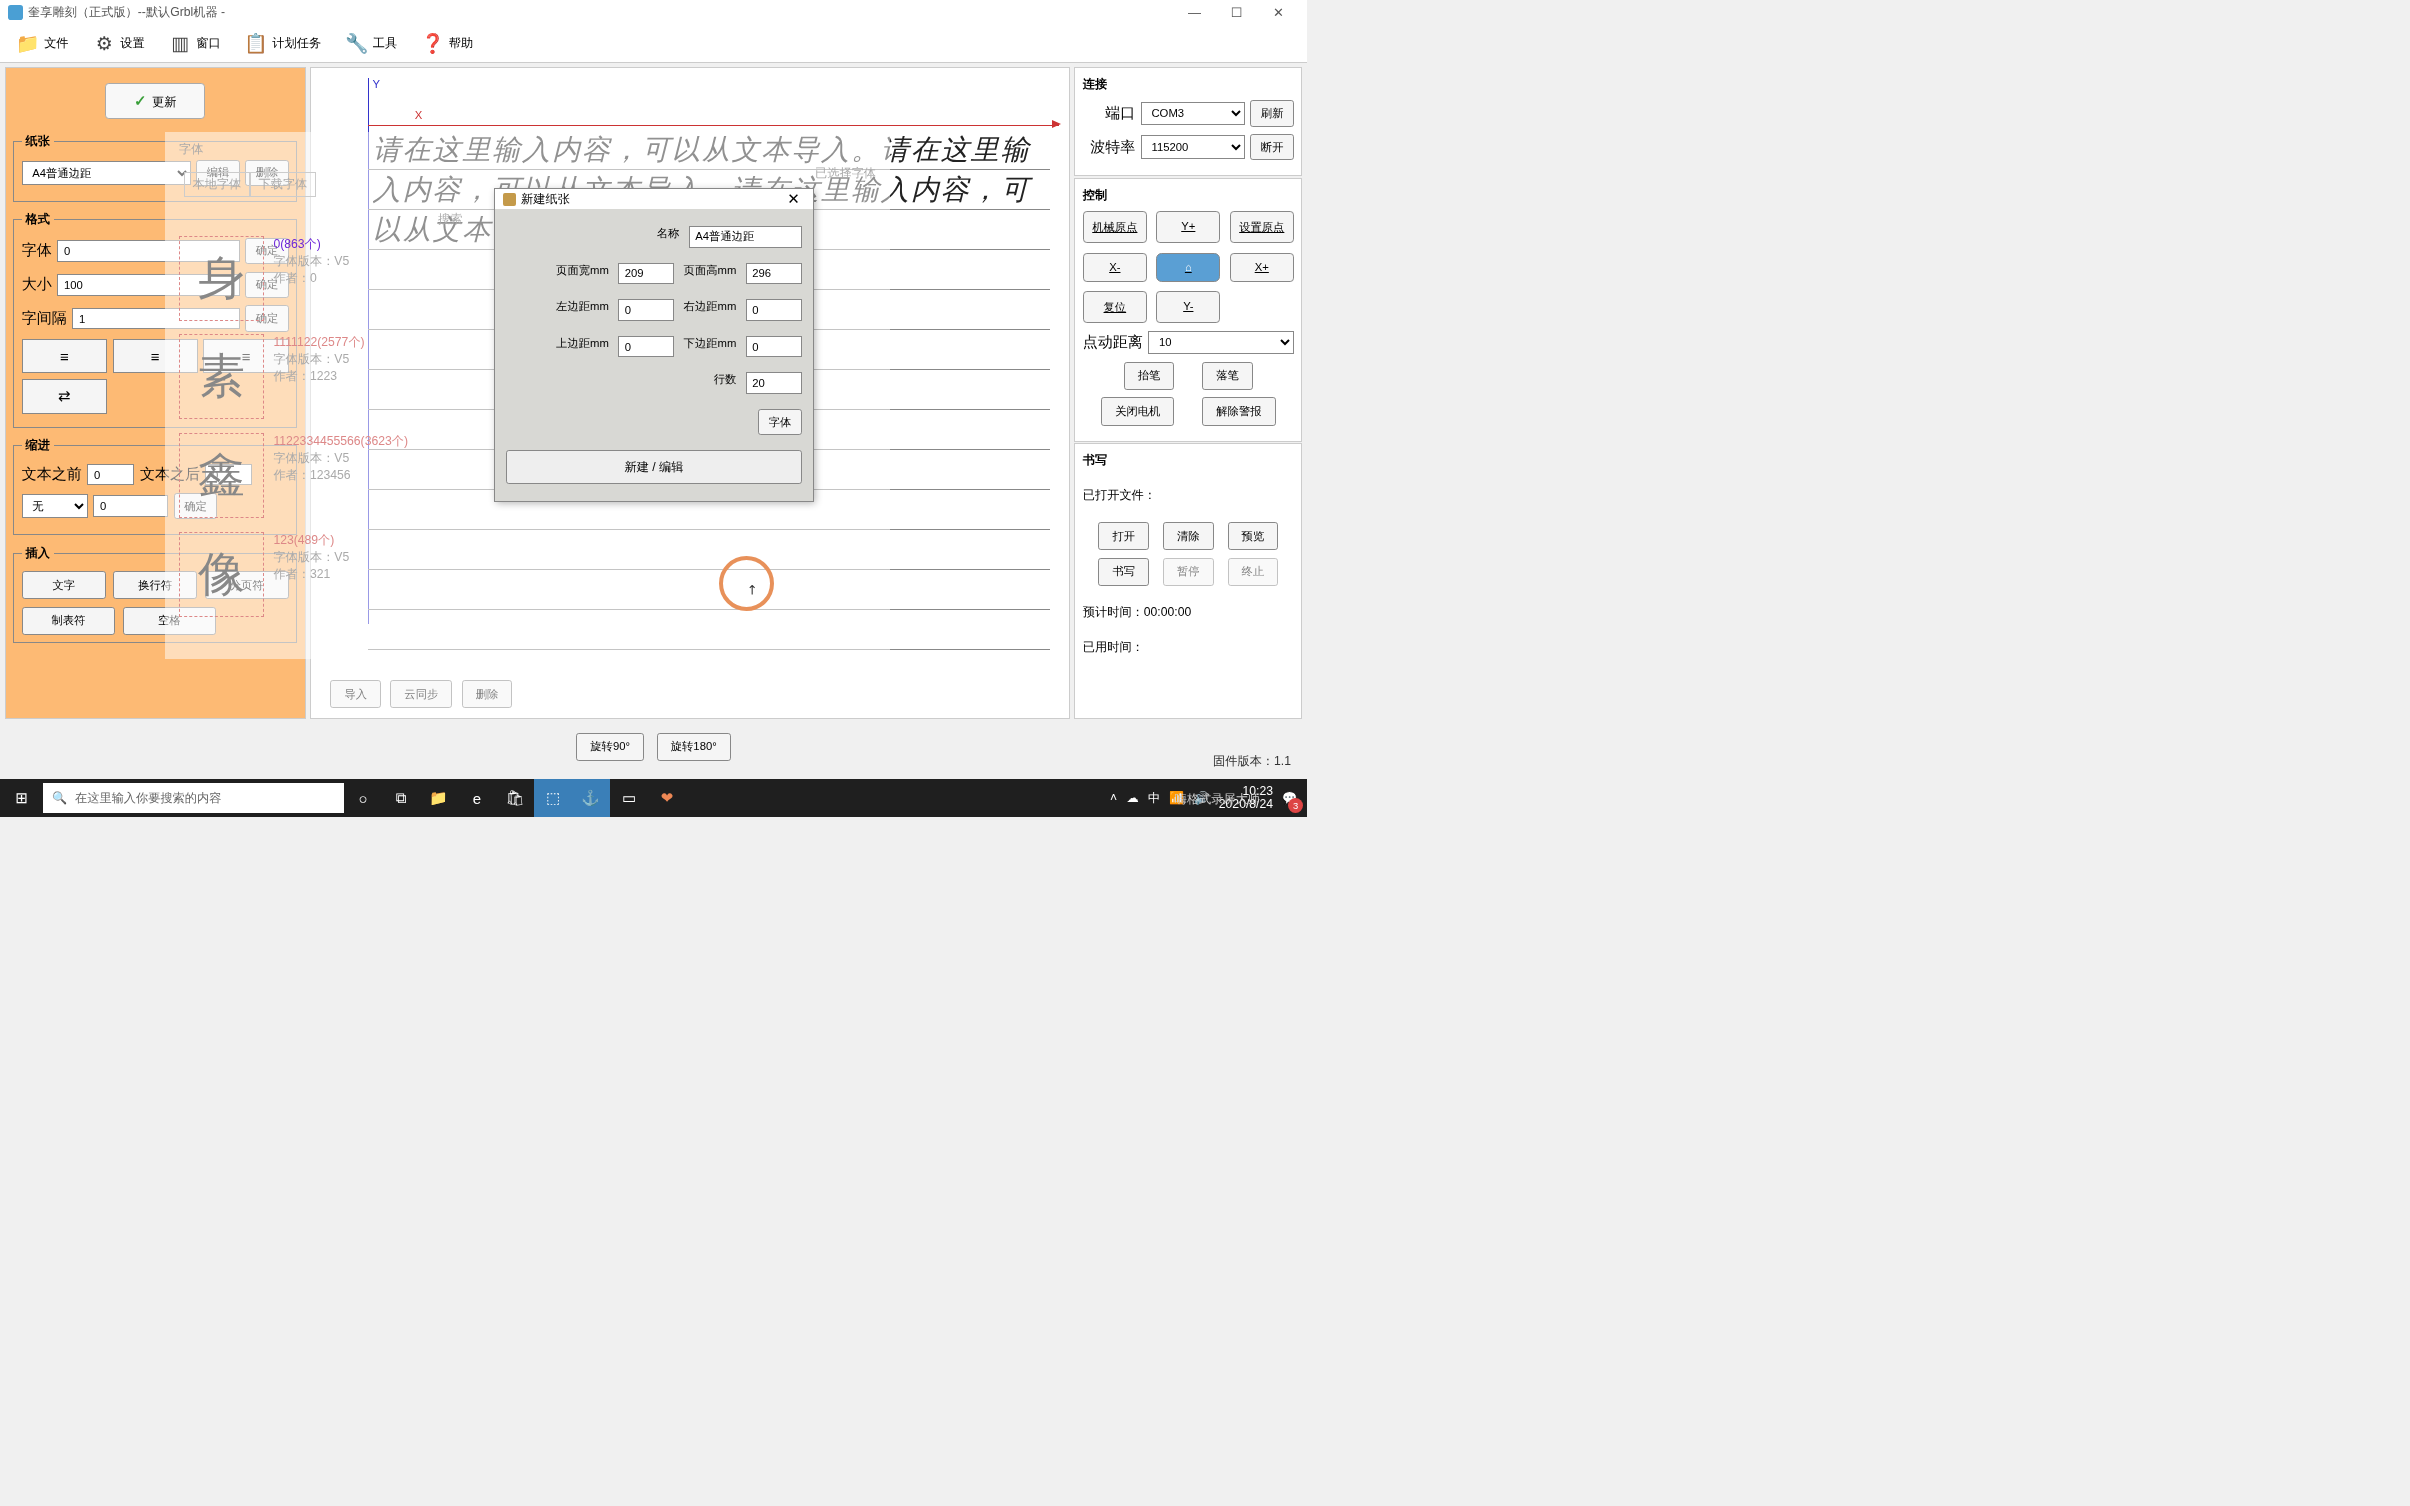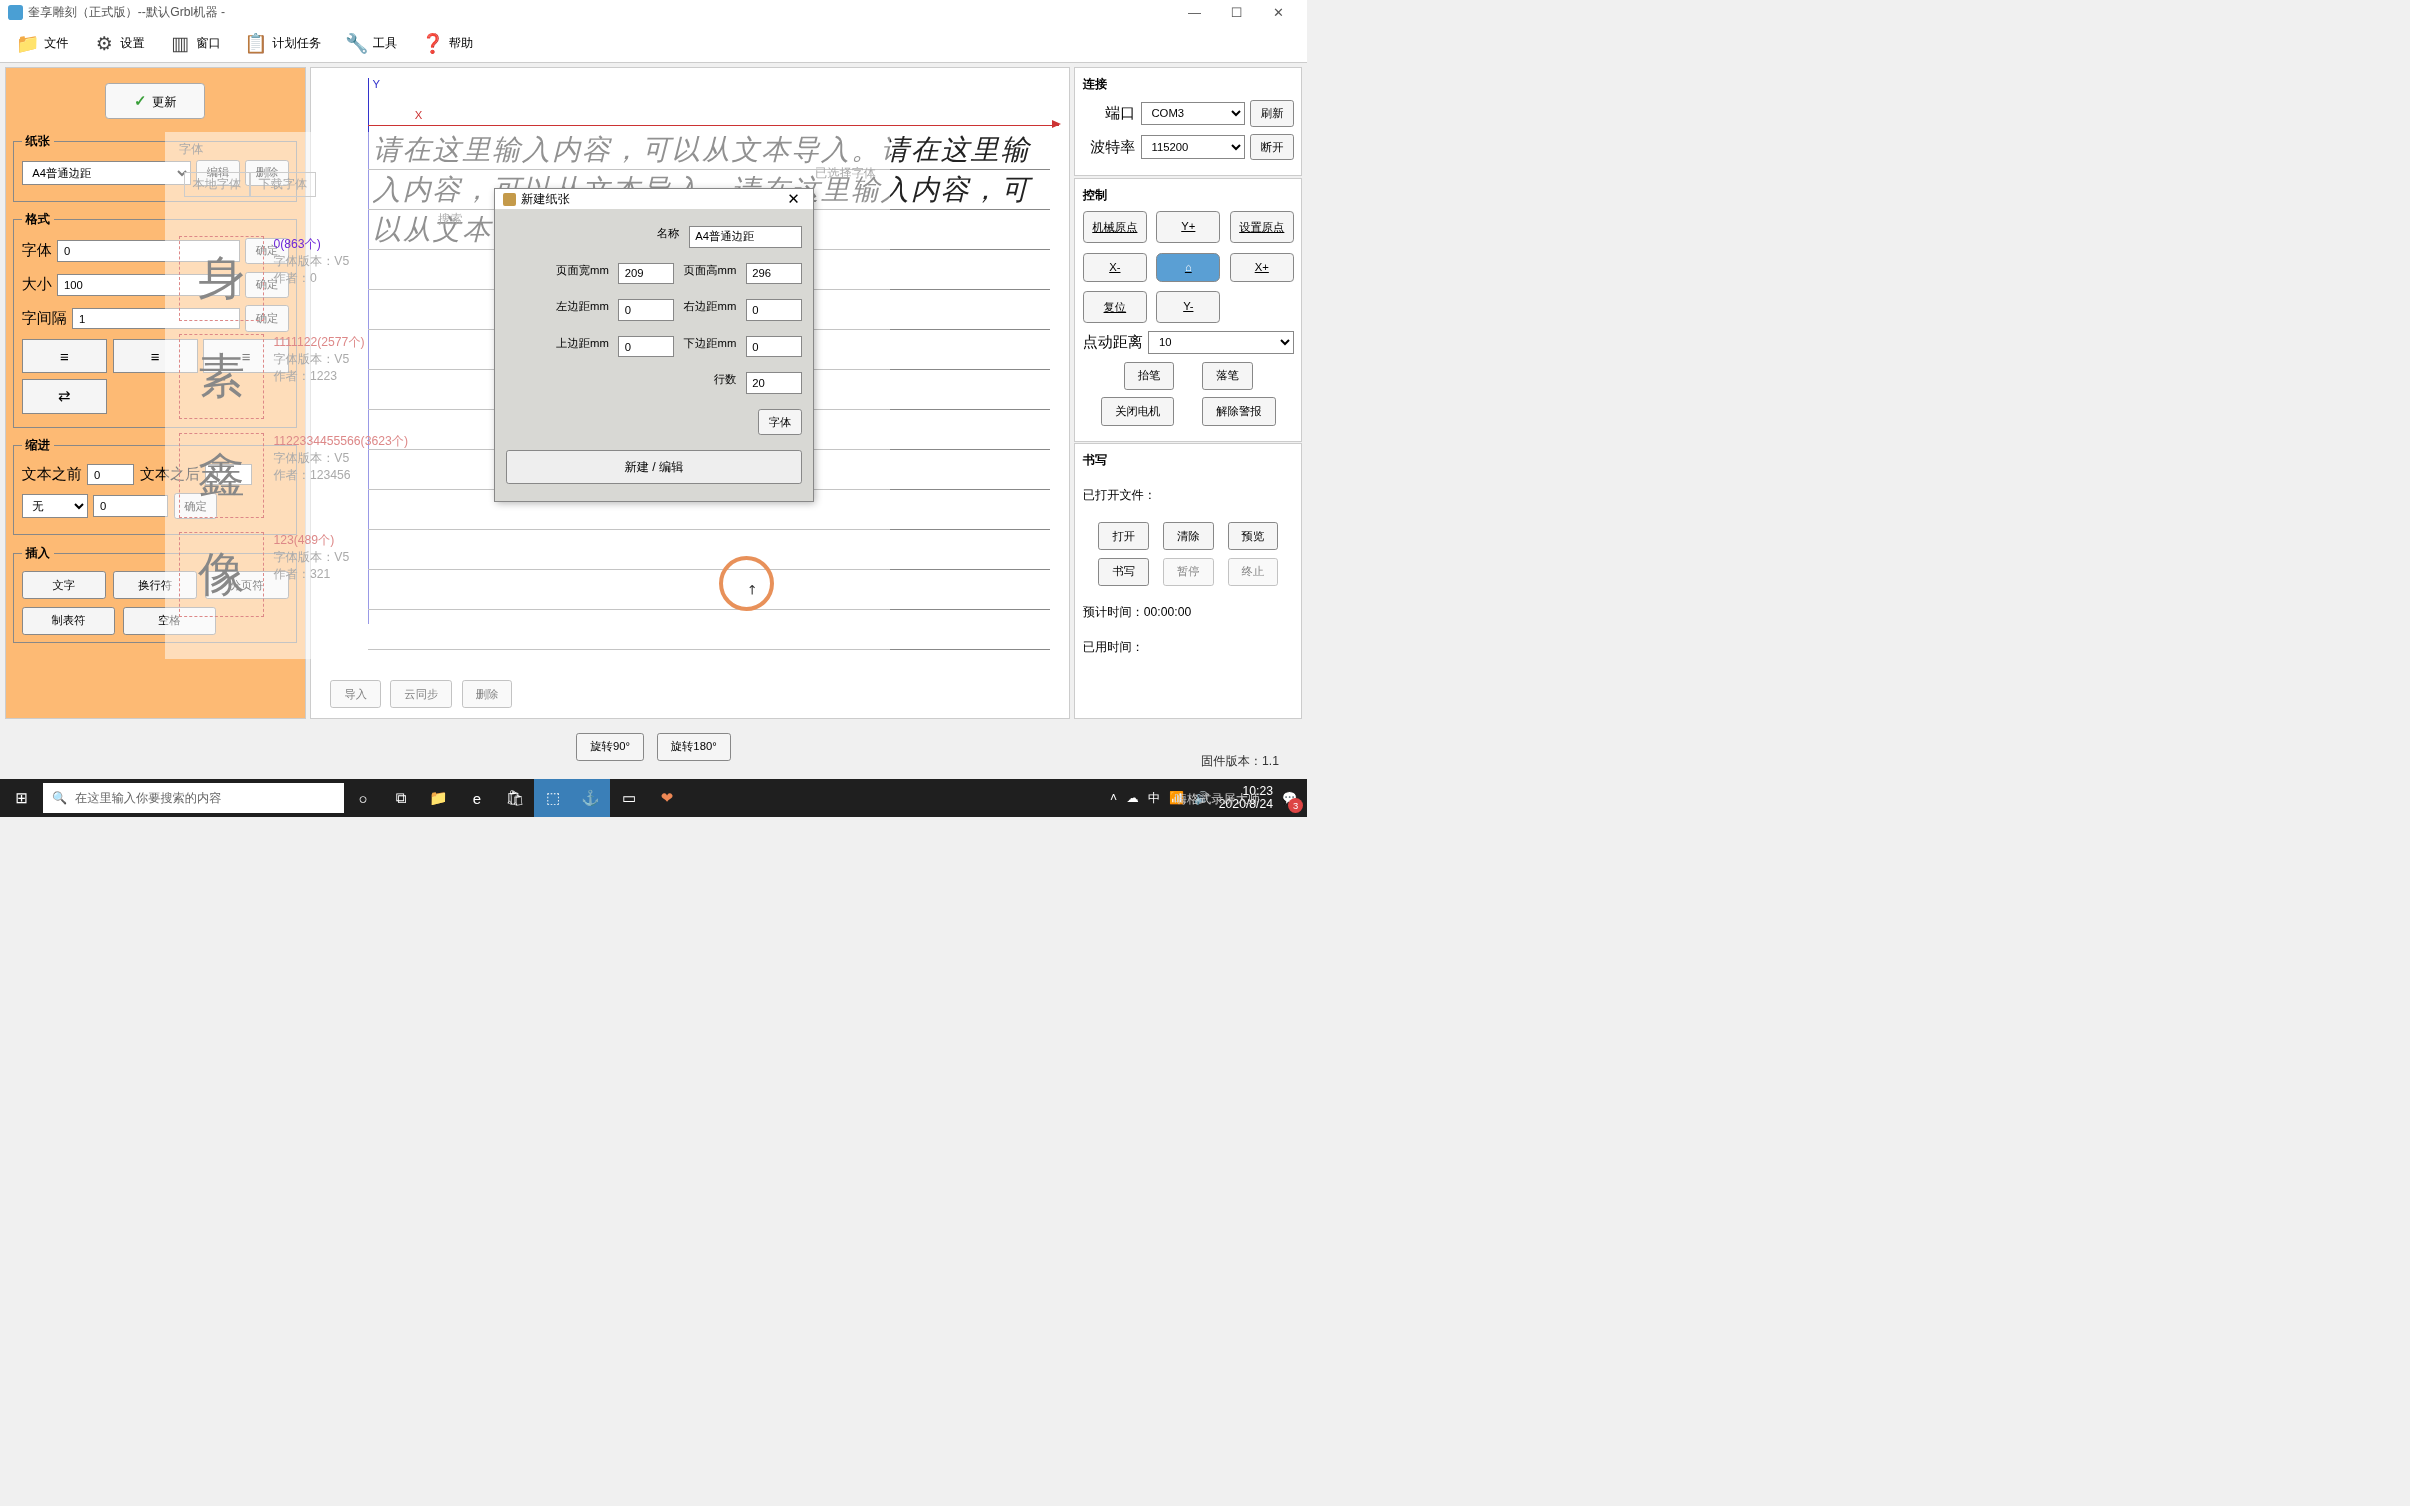--- a/index.html
+++ b/index.html
@@ -38,21 +38,21 @@
 .paper-lines { position: absolute; left: 47px; right: 9.4px; top: 52px; bottom: 56px; }
 .paper-line { height: 40px; border-bottom: 0.9px solid #888; }
 .handwriting { position: absolute; left: 52px; right: 9.4px; top: 52px; font-family: "KaiTi", cursive; font-size: 28px; line-height: 40px; color: #222; font-style: italic; letter-spacing: 1.9px; overflow: hidden; }
 .bottom-btns { position: absolute; bottom: 9.4px; left: 19px; display: flex; gap: 9.4px; }
 .rotate-btns { text-align: center; padding: 9.4px 0; }
 .right-box .rlabel { font-size: 12.2px; margin-bottom: 7.5px; font-weight: bold; }
 .ctrl-grid { display: grid; grid-template-columns: repeat(3, 1fr); gap: 9.4px; margin-bottom: 7.5px; text-decoration: underline; }
 .ctrl-btn { border: 0.9px solid #888; border-radius: 3.8px; background: #f5f5f5; padding: 7.5px 3.8px; text-align: center; font-size: 11.3px; cursor: pointer; }
 .home-btn { background: #5a9fd4; color: #fff; border-radius: 5.6px; display: flex; align-items: center; justify-content: center; }
 .status-row { font-size: 12.2px; margin: 18px 0; }
-.version-footer { position: absolute; right: 28px; bottom: 47px; font-size: 11.3px; color: #333; }
+.version-footer { position: absolute; right: 16px; bottom: 47px; font-size: 11.3px; color: #333; }
 .taskbar { position: absolute; bottom: 0; left: 0; right: 0; height: 38px; background: #1f1f1f; display: flex; align-items: center; color: #fff; }
 .taskbar .start { width: 43px; height: 38px; display: flex; align-items: center; justify-content: center; font-size: 15px; }
 .taskbar .search { flex: 0 0 301px; height: 30px; background: #fff; color: #666; display: flex; align-items: center; padding: 0 9.4px; gap: 7.5px; font-size: 13px; }
 .taskbar .tray { margin-left: auto; display: flex; align-items: center; gap: 9.4px; padding: 0 9.4px; font-size: 11.3px; }
 .taskbar .tb-icon { width: 38px; height: 38px; display: flex; align-items: center; justify-content: center; font-size: 15px; }
 .modal { position: absolute; left: 494px; top: 188px; width: 320px; background: #d8d8d4; border: 0.9px solid #888; box-shadow: 1.9px 1.9px 7.5px rgba(0,0,0,0.3); z-index: 100; }
 .modal-title { height: 20px; background: #fff; display: flex; align-items: center; padding: 0 7.5px; font-size: 11.3px; }
 .modal-title .micon { width: 13px; height: 13px; background: #c49a4a; border-radius: 1.9px; margin-right: 5.6px; }
 .modal-title .spacer { flex: 1; }
 .modal-title .close { font-size: 15px; cursor: pointer; padding: 0 5.6px; }

